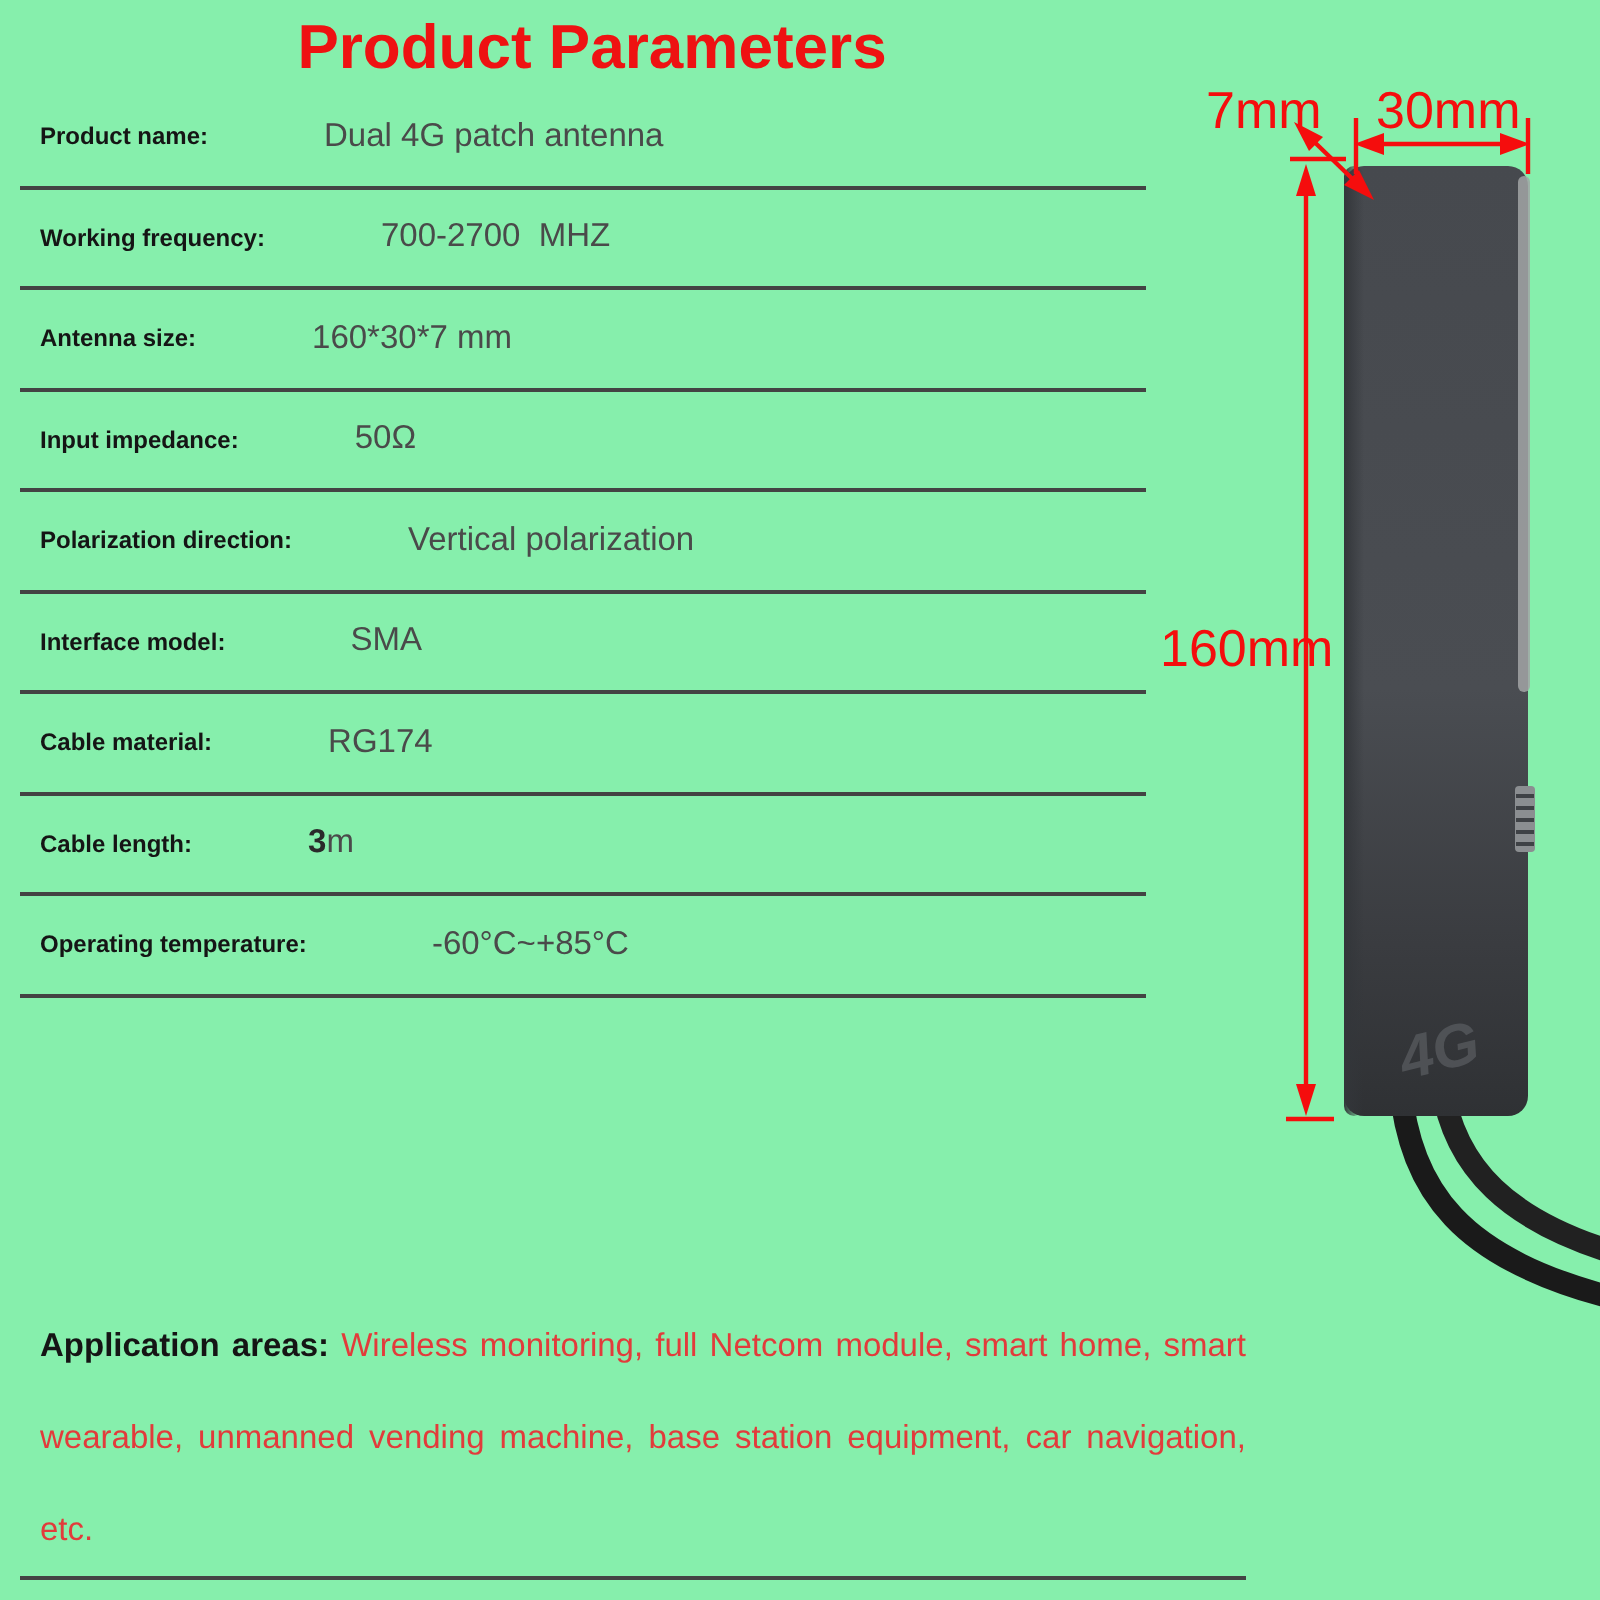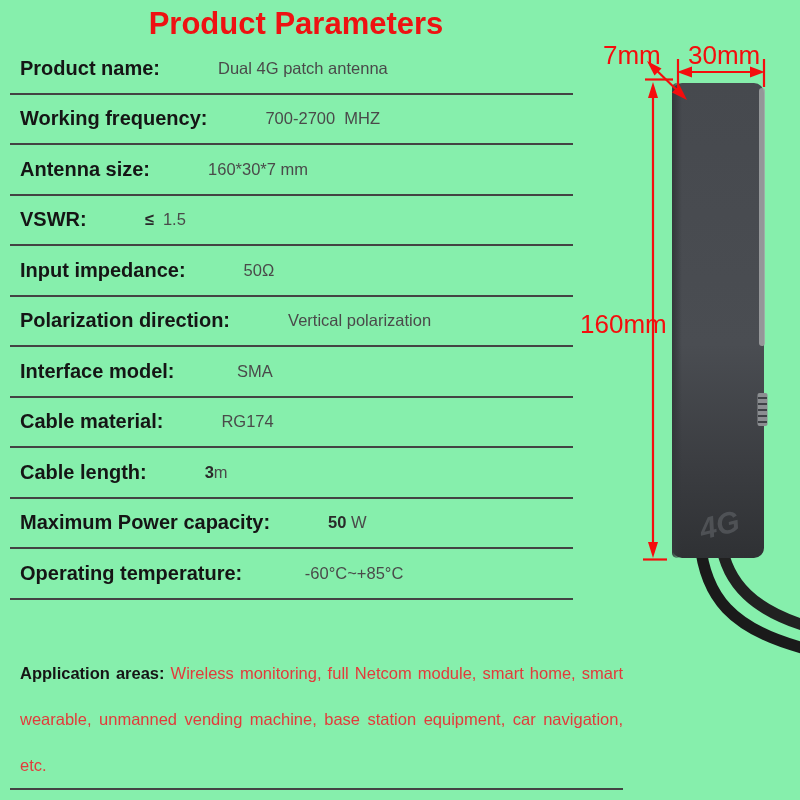--- a/index.html
+++ b/index.html
@@ -10,21 +10,21 @@
   .title{
     position:absolute;left:0;top:6px;width:592px;margin:0;
     text-align:center;font-size:31px;font-weight:700;letter-spacing:0;
     color:#ee1212;
   }
   .rows{position:absolute;left:10px;top:44px;width:563px;}
   .row{
     box-sizing:border-box;height:50.5px;border-bottom:2px solid #434343;
     display:flex;align-items:center;padding-left:10px;
   }
-  .lbl{font-weight:700;font-size:20px;color:#151515;margin-right:10px;white-space:pre;}
+  .lbl{font-weight:700;font-size:12px;color:#151515;margin-right:10px;white-space:pre;}
   .val{font-size:16.5px;color:#4a4a4a;white-space:pre;padding-left:48px;}
   .val b{color:#2a2a2a;font-weight:700;}
   .application{
     position:absolute;left:10px;top:650px;width:613px;box-sizing:border-box;
     padding:0 0 0 10px;border-bottom:2px solid #434343;
     font-size:16.5px;line-height:46px;text-align:justify;
   }
   .app-label{font-weight:700;color:#151515;}
   .app-text{color:#e23b3b;}
   .visual{position:absolute;left:560px;top:30px;width:240px;height:660px;}
@@ -44,46 +44,38 @@
       </div>
       <div class="row">
         <span class="lbl">Working frequency:</span>
         <span class="val">700-2700  MHZ</span>
       </div>
       <div class="row">
         <span class="lbl">Antenna size:</span>
         <span class="val">160*30*7 mm</span>
       </div>
       <div class="row">
-        <span class="lbl">VSWR:</span>
-        <span class="val"><b>≤</b>  1.5</span>
-      </div>
-      <div class="row">
         <span class="lbl">Input impedance:</span>
         <span class="val">50Ω</span>
       </div>
       <div class="row">
         <span class="lbl">Polarization direction:</span>
         <span class="val">Vertical polarization</span>
       </div>
       <div class="row">
         <span class="lbl">Interface model:</span>
         <span class="val"> SMA</span>
       </div>
       <div class="row">
         <span class="lbl">Cable material:</span>
         <span class="val">RG174</span>
       </div>
       <div class="row">
         <span class="lbl">Cable length:</span>
         <span class="val"><b>3</b>m</span>
-      </div>
-      <div class="row">
-        <span class="lbl">Maximum Power capacity:</span>
-        <span class="val"><b>50</b> W</span>
       </div>
       <div class="row">
         <span class="lbl">Operating temperature:</span>
         <span class="val"> -60°C~+85°C</span>
       </div>
     </div>
 
   <div class="application"><span class="app-label">Application areas:</span><span class="app-text"> Wireless monitoring, full Netcom module, smart home, smart wearable, unmanned vending machine, base station equipment, car navigation, etc.</span></div>
 
   <div class="visual">

